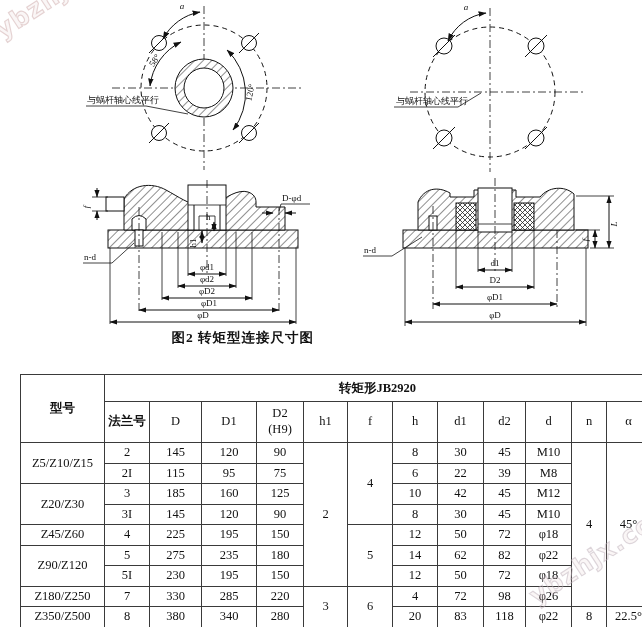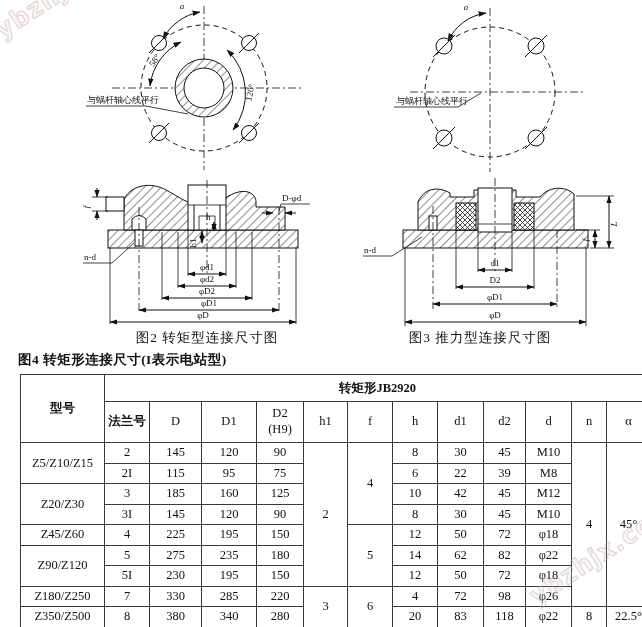--- a/index.html
+++ b/index.html
@@ -6,21 +6,21 @@
   .page{position:relative;width:642px;height:627px;background:#fff;overflow:hidden;
         font-family:"Liberation Serif","DejaVu Serif",serif;color:#111;}
   svg text{font-family:"Liberation Serif","DejaVu Serif",serif;fill:#111;}
   .ln{stroke:#111;stroke-width:1;fill:none;}
   .sh{stroke:#111;stroke-width:1;}
   .thin{stroke-width:0.8;}
   .cl{stroke-dasharray:8 3 2 3;}
   .dc{stroke-dasharray:5 4;}
   .lbl{font-size:9px;}
   .lbl-i{font-style:italic;}
-  .caption{position:absolute;font-size:13.5px;font-weight:400;text-align:center;letter-spacing:1px;}
+  .caption{position:absolute;font-size:13.5px;font-weight:700;text-align:right;letter-spacing:1px;}
   .fig4cap{position:absolute;left:18px;top:351px;font-size:13.5px;font-weight:600;letter-spacing:0.5px;}
   table.spec{position:absolute;left:20px;top:374px;width:620px;border-collapse:collapse;
              table-layout:fixed;font-size:12.5px;text-align:center;}
   table.spec th,table.spec td{border:1px solid #3a3a3a;padding:0 1px;font-weight:400;vertical-align:middle;}
   table.spec .cnh{font-weight:700;}
   table.spec thead tr.r1 th{height:26px;}
   table.spec thead tr.r2 th{height:40px;line-height:1.25;}
   table.spec tbody td{height:19.5px;}
   .wm{position:absolute;font-family:"DejaVu Sans","Liberation Sans",sans-serif;font-weight:700;
       font-size:25px;letter-spacing:1px;color:rgba(215,185,185,0.12);
@@ -182,22 +182,20 @@
       <line class="ln" x1="456" y1="287" x2="534" y2="287" marker-start="url(#ar)" marker-end="url(#ar)"></line>
       <text class="lbl" x="495" y="283" text-anchor="middle">D2</text>
       <line class="ln" x1="433" y1="304" x2="557" y2="304" marker-start="url(#ar)" marker-end="url(#ar)"></line>
       <text class="lbl" x="495" y="300" text-anchor="middle">φD1</text>
       <line class="ln" x1="405" y1="322" x2="586" y2="322" marker-start="url(#ar)" marker-end="url(#ar)"></line>
       <text class="lbl" x="495" y="318" text-anchor="middle">φD</text>
     </g>
   </svg>
 
   <div class="caption" style="left:100px;top:329px;width:214px;">图2 转矩型连接尺寸图</div>
-  <div class="caption" style="left:380px;top:329px;width:200px;">图3 推力型连接尺寸图</div>
-  <div class="fig4cap">图4 转矩形连接尺寸(I表示电站型)</div>
 
   <table class="spec">
     <colgroup>
       <col style="width:84px">
         <col style="width:45px">
         <col style="width:52px">
         <col style="width:55px">
       <col style="width:47px">
         <col style="width:44px">
         <col style="width:45px">

